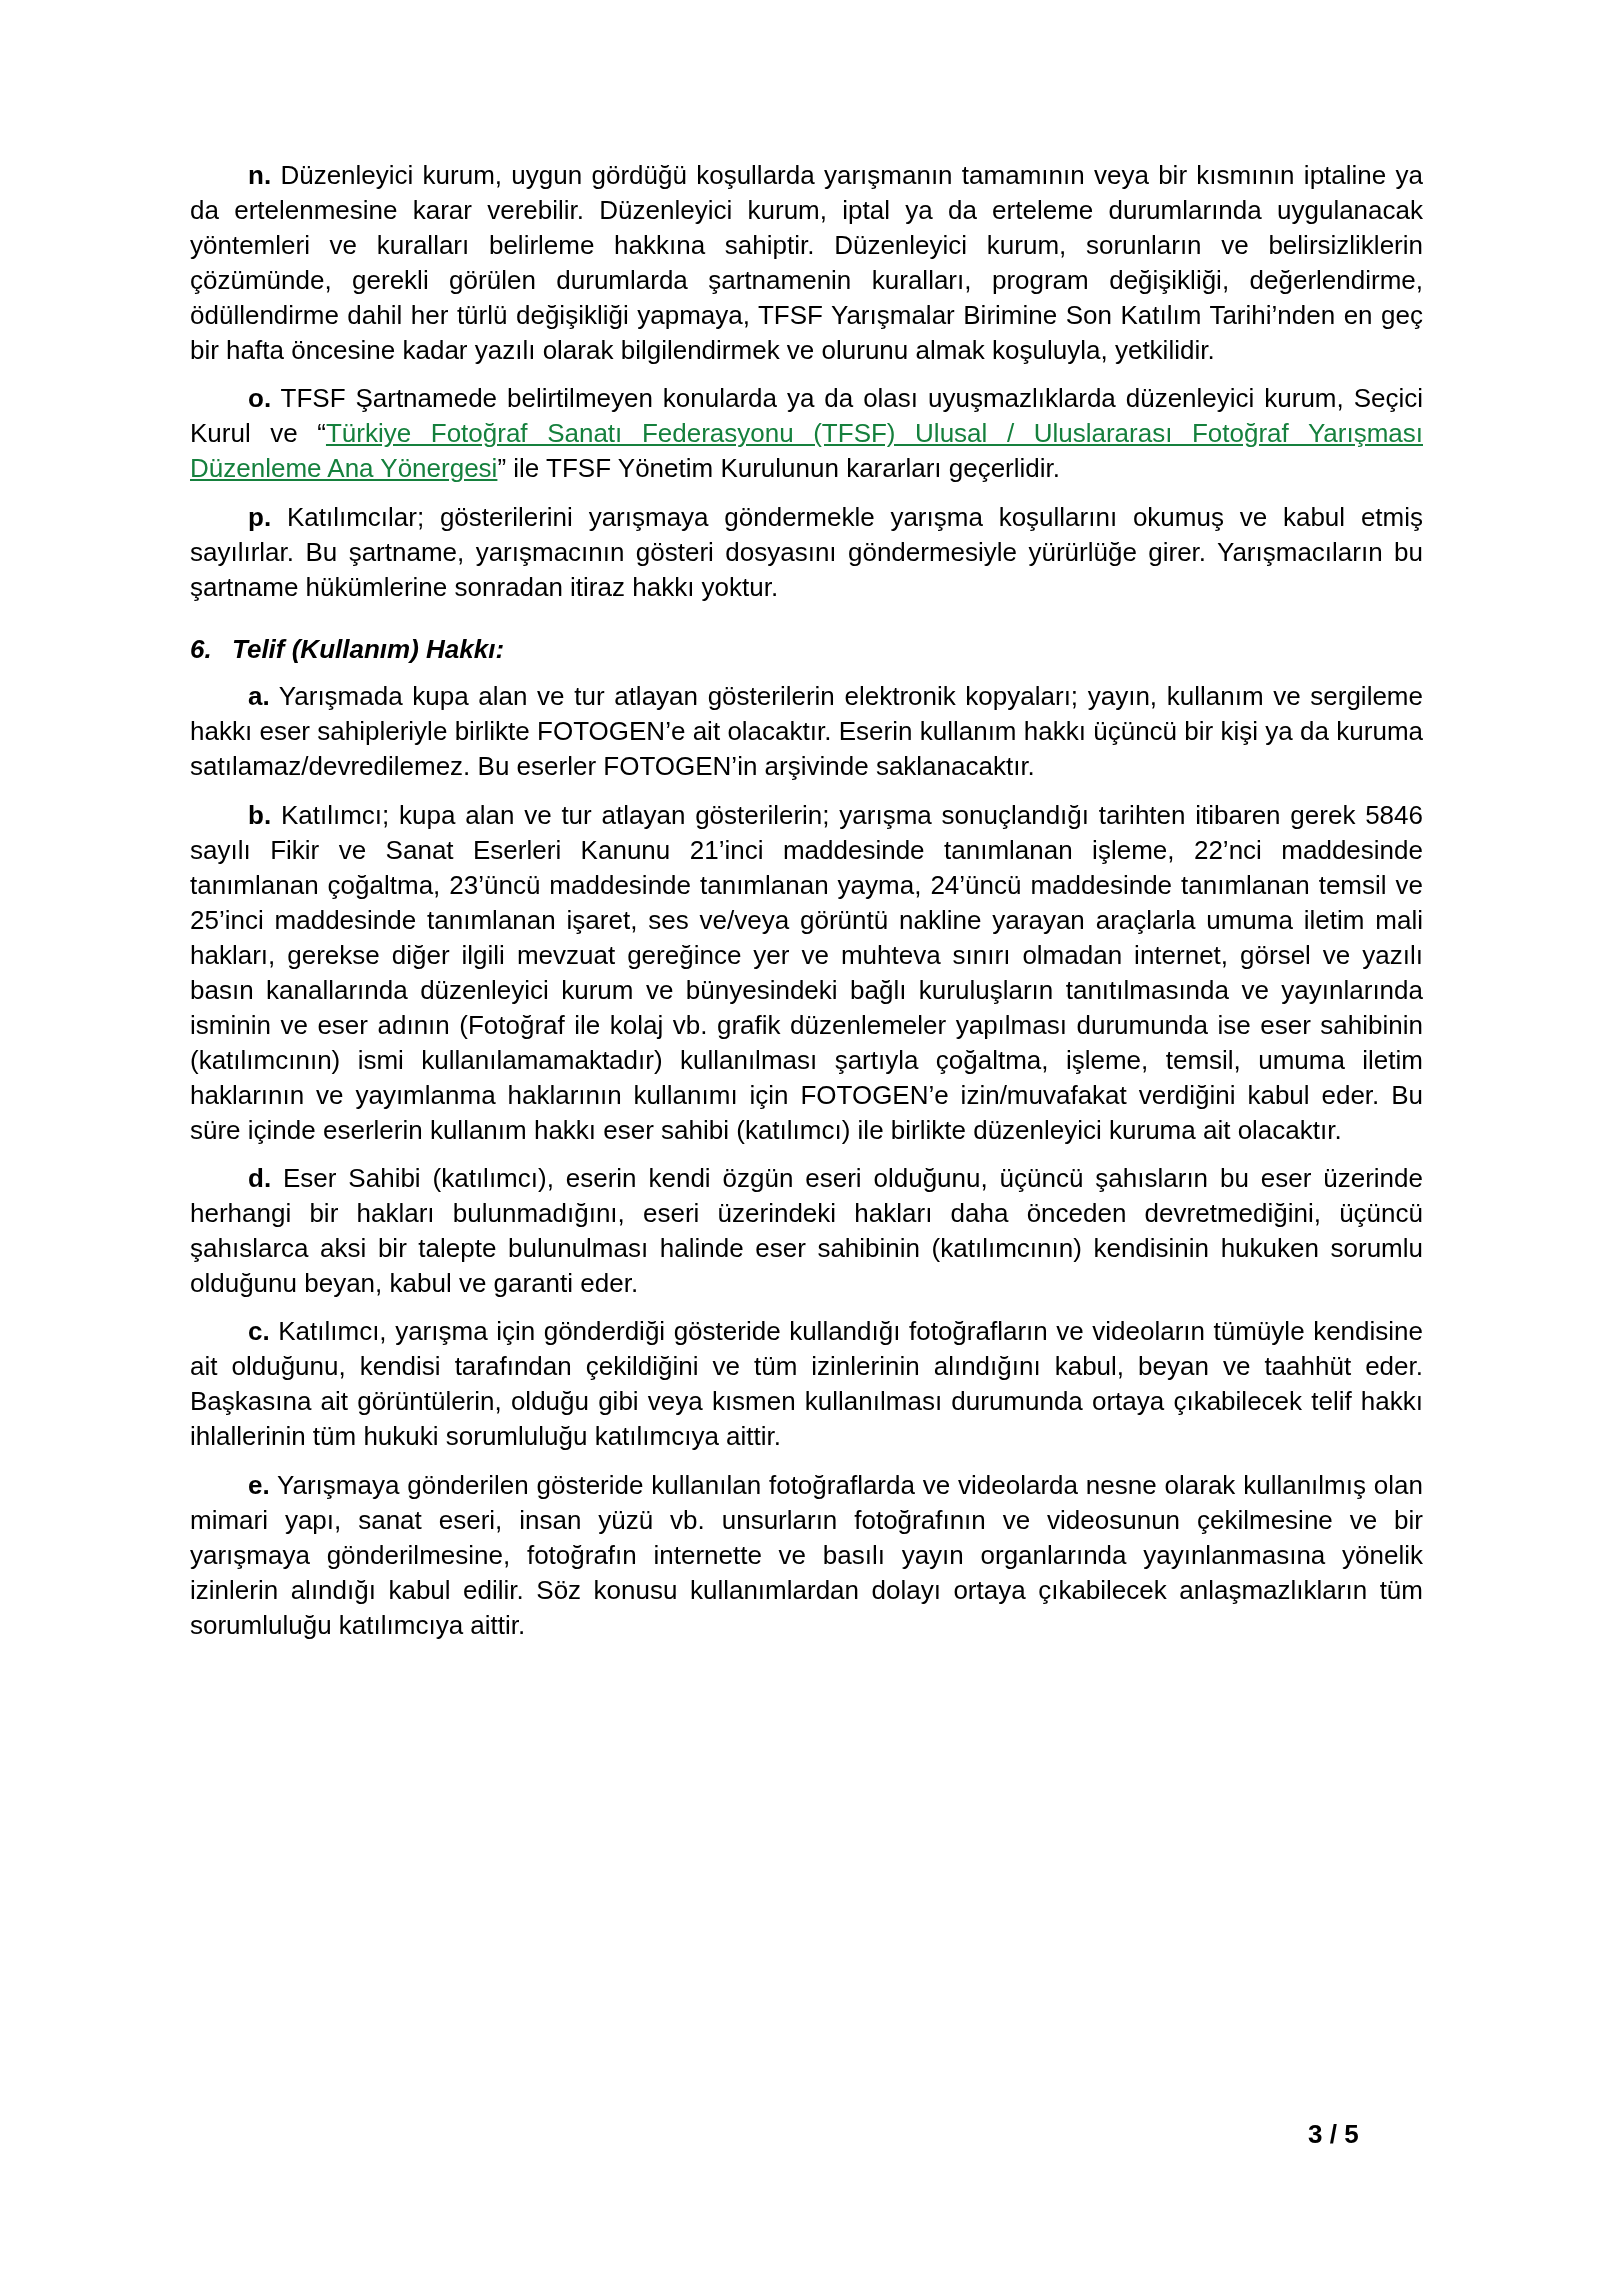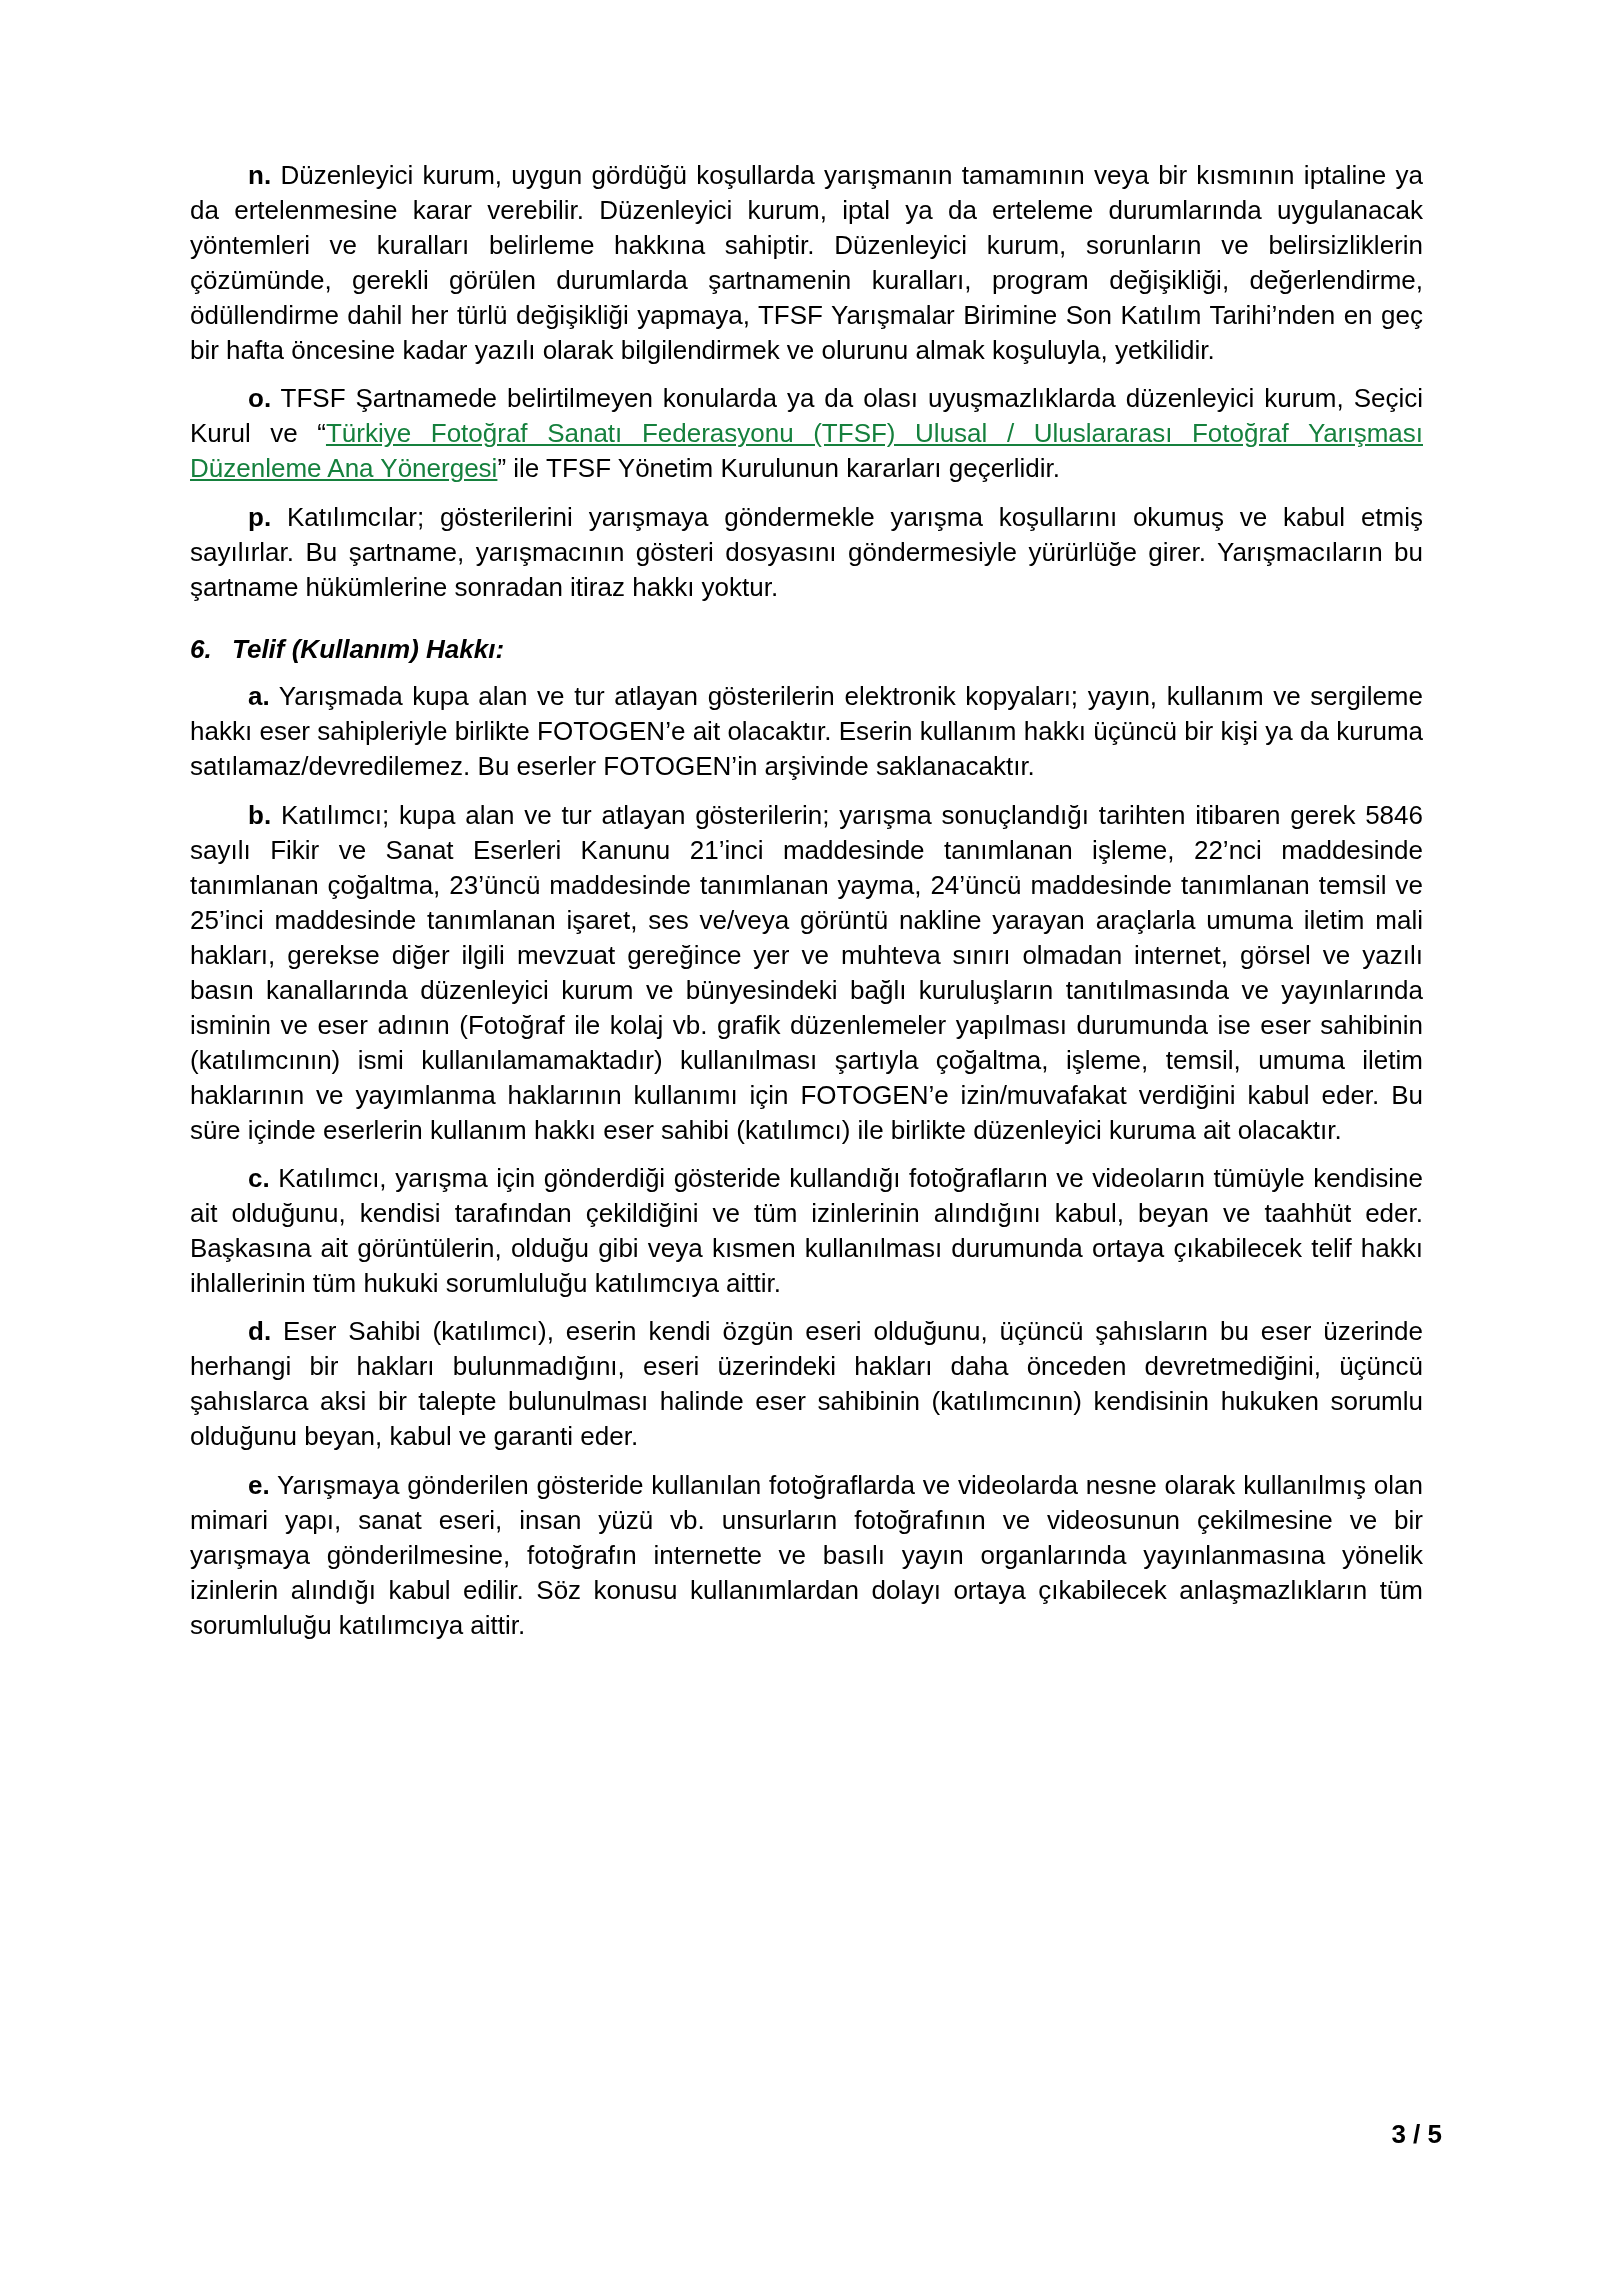--- a/index.html
+++ b/index.html
@@ -44,21 +44,21 @@
     }
     a.link {
       color: #15803d;
       text-decoration: underline;
     }
     .footer {
       position: absolute;
       left: 1308px;
       top: 2119px;
       width: 134px;
-      text-align: right;
+      text-align: left;
       font-size: 26px;
       font-weight: bold;
       padding-right: 18px;
     }
   </style>
 </head>
 <body>
 
 <div class="page">
 
@@ -85,27 +85,27 @@
     <span class="lbl">a.</span>
     <span>Yarışmada kupa alan ve tur atlayan gösterilerin elektronik kopyaları; yayın, kullanım ve sergileme hakkı eser sahipleriyle birlikte FOTOGEN’e ait olacaktır. Eserin kullanım hakkı üçüncü bir kişi ya da kuruma satılamaz/devredilemez. Bu eserler FOTOGEN’in arşivinde saklanacaktır.</span>
   </p>
 
   <p class="para">
     <span class="lbl">b.</span>
     <span>Katılımcı; kupa alan ve tur atlayan gösterilerin; yarışma sonuçlandığı tarihten itibaren gerek 5846 sayılı Fikir ve Sanat Eserleri Kanunu 21’inci maddesinde tanımlanan işleme, 22’nci maddesinde tanımlanan çoğaltma, 23’üncü maddesinde tanımlanan yayma, 24’üncü maddesinde tanımlanan temsil ve 25’inci maddesinde tanımlanan işaret, ses ve/veya görüntü nakline yarayan araçlarla umuma iletim mali hakları, gerekse diğer ilgili mevzuat gereğince yer ve muhteva sınırı olmadan internet, görsel ve yazılı basın kanallarında düzenleyici kurum ve bünyesindeki bağlı kuruluşların tanıtılmasında ve yayınlarında isminin ve eser adının (Fotoğraf ile kolaj vb. grafik düzenlemeler yapılması durumunda ise eser sahibinin (katılımcının) ismi kullanılamamaktadır) kullanılması şartıyla çoğaltma, işleme, temsil, umuma iletim haklarının ve yayımlanma haklarının kullanımı için FOTOGEN’e izin/muvafakat verdiğini kabul eder. Bu süre içinde eserlerin kullanım hakkı eser sahibi (katılımcı) ile birlikte düzenleyici kuruma ait olacaktır.</span>
   </p>
 
   <p class="para">
-    <span class="lbl">c.</span>
-    <span>Katılımcı, yarışma için gönderdiği gösteride kullandığı fotoğrafların ve videoların tümüyle kendisine ait olduğunu, kendisi tarafından çekildiğini ve tüm izinlerinin alındığını kabul, beyan ve taahhüt eder. Başkasına ait görüntülerin, olduğu gibi veya kısmen kullanılması durumunda ortaya çıkabilecek telif hakkı ihlallerinin tüm hukuki sorumluluğu katılımcıya aittir.</span>
+    <span class="lbl">d.</span>
+    <span>Eser Sahibi (katılımcı), eserin kendi özgün eseri olduğunu, üçüncü şahısların bu eser üzerinde herhangi bir hakları bulunmadığını, eseri üzerindeki hakları daha önceden devretmediğini, üçüncü şahıslarca aksi bir talepte bulunulması halinde eser sahibinin (katılımcının) kendisinin hukuken sorumlu olduğunu beyan, kabul ve garanti eder.</span>
   </p>
 
   <p class="para">
-    <span class="lbl">d.</span>
-    <span>Eser Sahibi (katılımcı), eserin kendi özgün eseri olduğunu, üçüncü şahısların bu eser üzerinde herhangi bir hakları bulunmadığını, eseri üzerindeki hakları daha önceden devretmediğini, üçüncü şahıslarca aksi bir talepte bulunulması halinde eser sahibinin (katılımcının) kendisinin hukuken sorumlu olduğunu beyan, kabul ve garanti eder.</span>
+    <span class="lbl">c.</span>
+    <span>Katılımcı, yarışma için gönderdiği gösteride kullandığı fotoğrafların ve videoların tümüyle kendisine ait olduğunu, kendisi tarafından çekildiğini ve tüm izinlerinin alındığını kabul, beyan ve taahhüt eder. Başkasına ait görüntülerin, olduğu gibi veya kısmen kullanılması durumunda ortaya çıkabilecek telif hakkı ihlallerinin tüm hukuki sorumluluğu katılımcıya aittir.</span>
   </p>
 
   <p class="para">
     <span class="lbl">e.</span>
     <span>Yarışmaya gönderilen gösteride kullanılan fotoğraflarda ve videolarda nesne olarak kullanılmış olan mimari yapı, sanat eseri, insan yüzü vb. unsurların fotoğrafının ve videosunun çekilmesine ve bir yarışmaya gönderilmesine, fotoğrafın internette ve basılı yayın organlarında yayınlanmasına yönelik izinlerin alındığı kabul edilir. Söz konusu kullanımlardan dolayı ortaya çıkabilecek anlaşmazlıkların tüm sorumluluğu katılımcıya aittir.</span>
   </p>
 
 
 </div>
 

